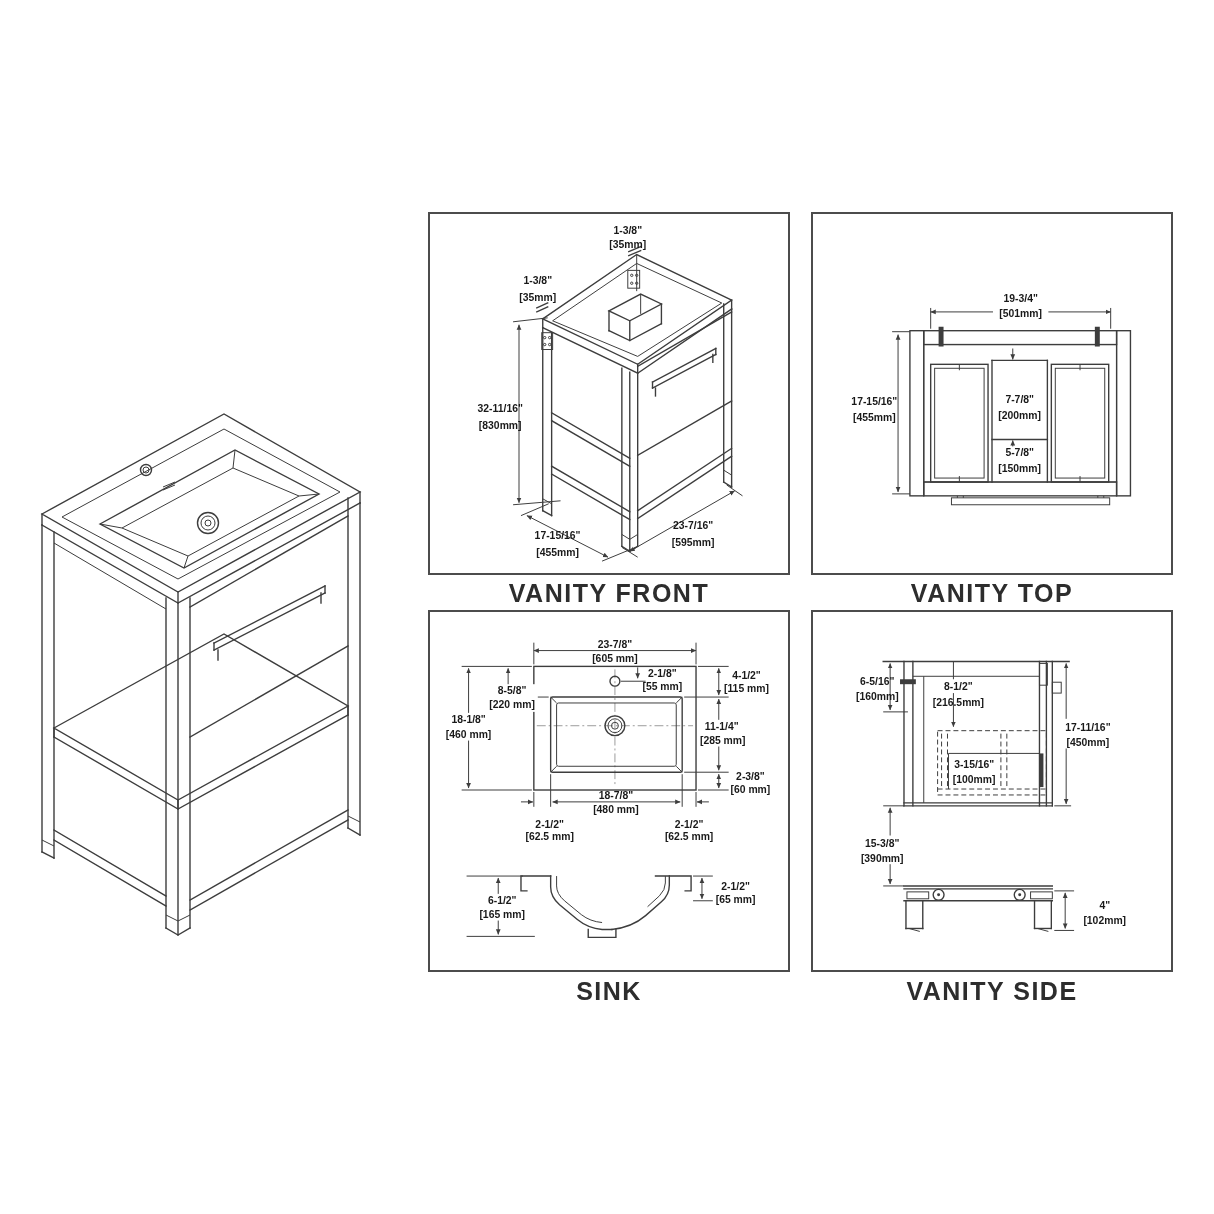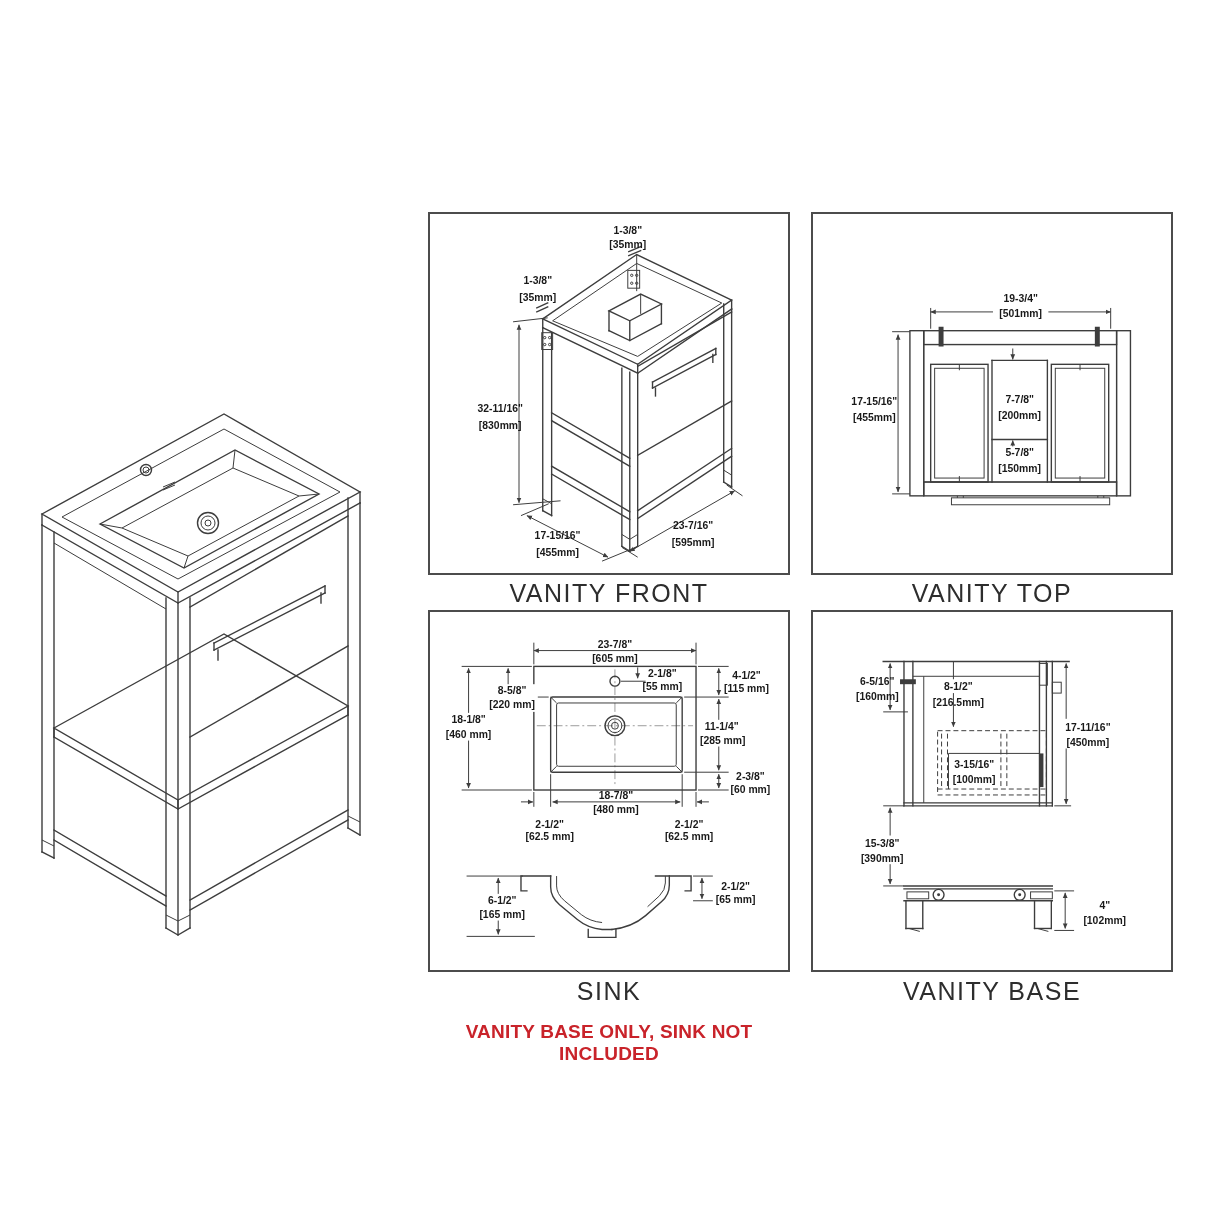--- a/index.html
+++ b/index.html
@@ -2,21 +2,21 @@
 <html><head>
 <meta charset="utf-8">
 <style>
   html,body{margin:0;padding:0;background:#ffffff;}
   .canvas{position:relative;width:1214px;height:1214px;background:#fff;overflow:hidden;
           font-family:"Liberation Sans",sans-serif;}
   .panel{position:absolute;border:2px solid #4c4c4c;background:#fff;box-sizing:border-box;}
   .panel svg{width:100%;height:100%;display:block;}
   .iso{position:absolute;left:20px;top:388px;width:370px;height:560px;}
   .caption{position:absolute;text-align:center;font-size:25px;letter-spacing:1.5px;
-           color:#2d2d2d;font-weight:normal;}
+           color:#2d2d2d;font-weight:bold;}
   .note{position:absolute;text-align:center;font-size:19px;font-weight:bold;
         letter-spacing:.2px;color:#c9232a;}
   
   .ln{stroke:#3d3d3d;fill:none;stroke-width:1.4;stroke-linecap:square;}
   .thin{stroke:#3d3d3d;fill:none;stroke-width:1;}
   .dl{stroke:#3d3d3d;fill:none;stroke-width:1;}
   .dash{stroke:#3d3d3d;fill:none;stroke-width:1;stroke-dasharray:5 3;}
   .cl{stroke:#8f8f8f;fill:none;stroke-width:.9;stroke-dasharray:9 3 2 3;}
   .blk{fill:#3d3d3d;stroke:none;}
   .wbg{fill:#ffffff;stroke:none;}
@@ -427,17 +427,16 @@
         <line class="dl" x1="1066" y1="894" x2="1066" y2="930" marker-start="url(#aD)" marker-end="url(#aD)"></line>
         <text x="1106" y="910">4"</text>
         <text x="1106" y="925">[102mm]</text>
       </g>
     </svg>
   </div>
 
   <div class="caption" style="left:428px;top:579px;width:362px">VANITY FRONT</div>
   <div class="caption" style="left:428px;top:977px;width:362px">SINK</div>
   <div class="caption" style="left:811px;top:579px;width:362px">VANITY TOP</div>
-  <div class="caption" style="left:811px;top:977px;width:362px">VANITY BASE</div>
-
-  <div class="note" style="left:428px;top:1021px;width:362px">VANITY BASE ONLY, SINK NOT INCLUDED</div>
+  <div class="caption" style="left:811px;top:977px;width:362px">VANITY SIDE</div>
+
 
 </div>
 
 </body></html>

